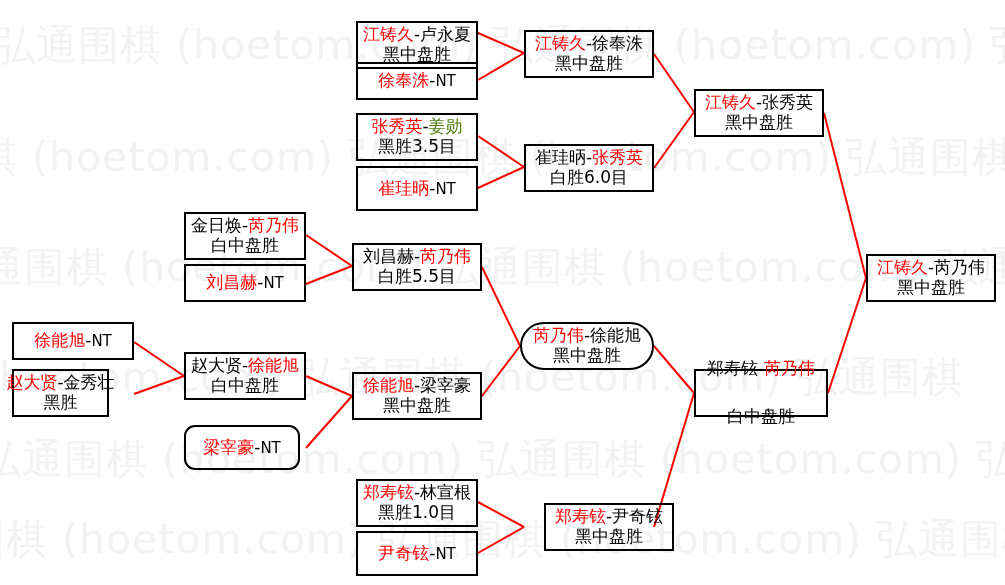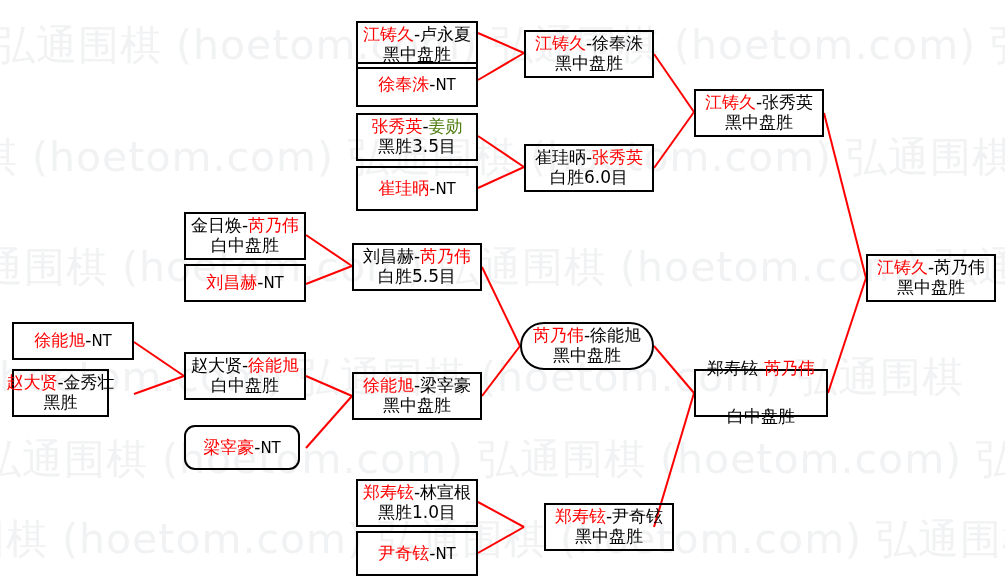--- a/index.html
+++ b/index.html
@@ -109,21 +109,21 @@
       <line x1="654" y1="527" x2="694" y2="393" stroke="#ff0000" stroke-width="2"></line>
       <line x1="824" y1="113" x2="866" y2="278" stroke="#ff0000" stroke-width="2"></line>
       <line x1="828" y1="393" x2="866" y2="278" stroke="#ff0000" stroke-width="2"></line>
     </svg>
 
   <div id="box-layer">
       <div class="match-box" style="left: 356px; top: 10px; width: 122px; height: 48px; border-color: rgb(0, 0, 0); margin-top: 11px;">
         <div class="line1"><span class="p-red" style="color: rgb(255, 0, 0);">江铸久</span><span class="sep">-</span><span class="p-black" style="color: rgb(0, 0, 0);">卢永夏</span></div>
         <div class="line2 result">黑中盘胜</div>
       </div>
-      <div class="match-box bye-box" style="left: 356px; top: 62px; width: 122px; height: 45px; border-color: rgb(0, 0, 0);">
+      <div class="match-box bye-box" style="left: 356px; top: 62px; width: 122px; height: 38px; border-color: rgb(0, 0, 0);">
         <div class="line1"><span class="p-red" style="color: rgb(255, 0, 0);">徐奉洙</span><span class="sep">-</span><span class="nt" style="color: rgb(0, 0, 0);">NT</span></div>
       </div>
       <div class="match-box" style="left: 356px; top: 113px; width: 122px; height: 48px; border-color: rgb(0, 0, 0);">
         <div class="line1"><span class="p-red" style="color: rgb(255, 0, 0);">张秀英</span><span class="sep">-</span><span class="p-black" style="color: #4d7c0f;">姜勋</span></div>
         <div class="line2 result">黑胜3.5目</div>
       </div>
       <div class="match-box bye-box" style="left: 356px; top: 166px; width: 122px; height: 45px; border-color: rgb(0, 0, 0);">
         <div class="line1"><span class="p-red" style="color: rgb(255, 0, 0);">崔珪昞</span><span class="sep">-</span><span class="nt" style="color: rgb(0, 0, 0);">NT</span></div>
       </div>
       <div class="match-box" style="left: 184px; top: 212px; width: 122px; height: 48px; border-color: rgb(0, 0, 0);">

